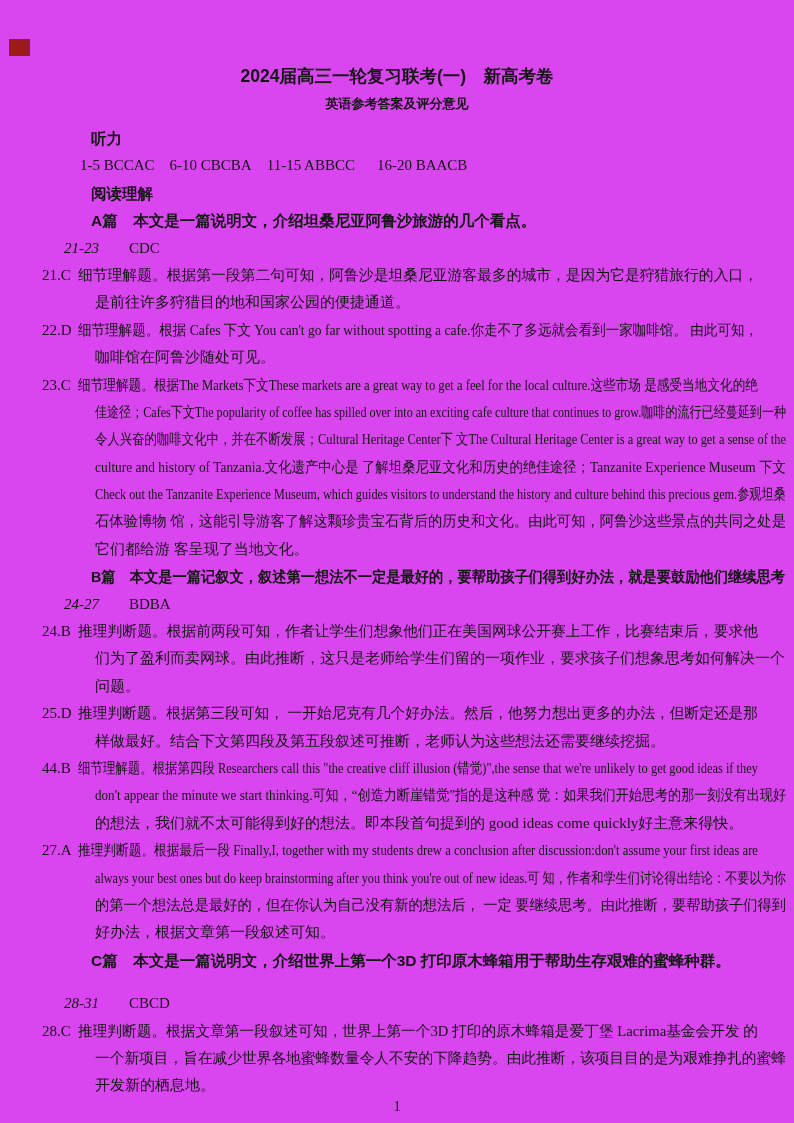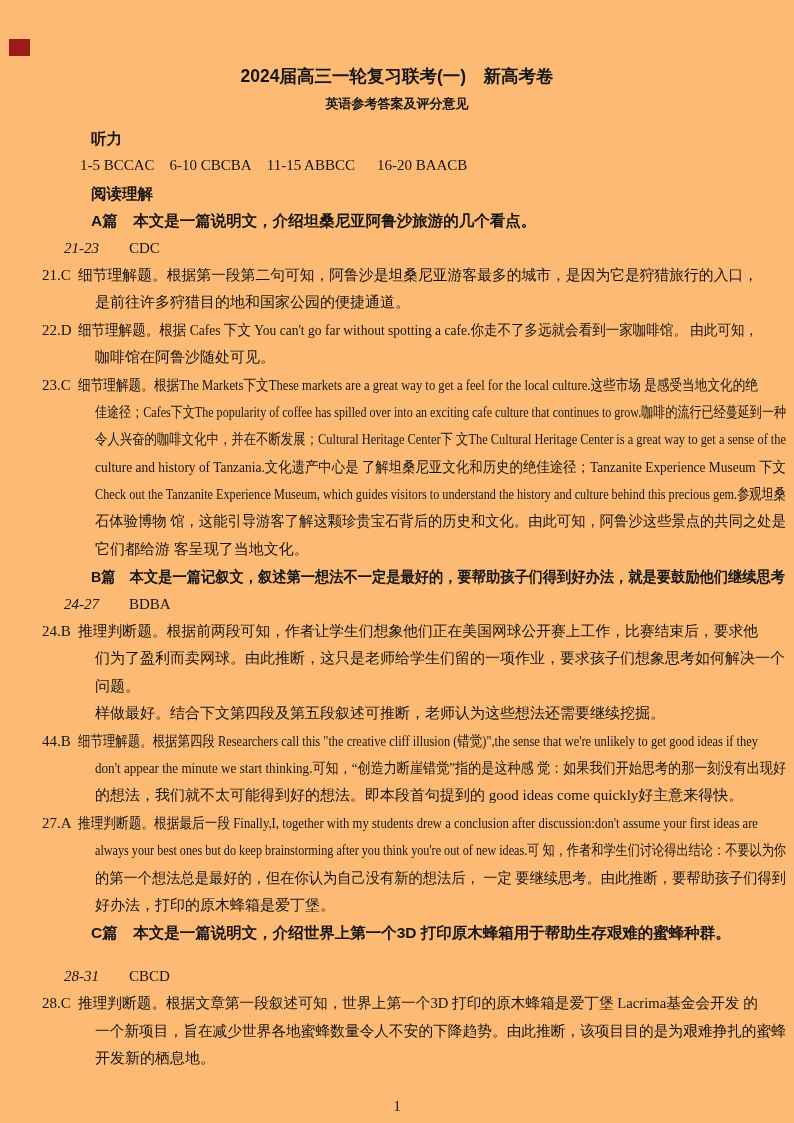--- a/index.html
+++ b/index.html
@@ -1,16 +1,16 @@
 <!DOCTYPE html>
 <html><head>
 <meta charset="utf-8">
 <style>
   html,body{margin:0;padding:0;background:#ffffff;}
-  .page{position:relative;width:794px;height:1123px;background:#fdba74;overflow:hidden;
+  .page{position:relative;width:794px;height:1123px;background:#d946ef;overflow:hidden;
         font-family:"Liberation Serif","DejaVu Serif",serif;color:#151515;}
   .corner-mark{position:absolute;left:9px;top:39px;width:21px;height:17px;}
   .content{padding-top:63px;}
   .title{text-align:center;font-family:"Liberation Sans","DejaVu Sans",sans-serif;font-weight:700;}
   .title1{font-size:17.5px;line-height:26px;}
   .title2{font-size:13px;line-height:30px;}
   .lines{margin-top:6px;}
   .line{height:27.4px;line-height:27.4px;font-size:15px;white-space:nowrap;}
   .fit{display:inline-block;white-space:nowrap;transform-origin:0 50%;}
   .heading{padding-left:64px;font-family:"Liberation Sans","DejaVu Sans",sans-serif;
@@ -50,28 +50,29 @@
         <div class="line cont"><span class="fit" style="transform: scaleX(0.8261);">令人兴奋的咖啡文化中，并在不断发展；Cultural Heritage Center下 文The Cultural Heritage Center is a great way to get a sense of the</span></div>
         <div class="line cont"><span class="fit" style="transform: scaleX(0.894);">culture and history of Tanzania.文化遗产中心是 了解坦桑尼亚文化和历史的绝佳途径；Tanzanite Experience Museum 下文</span></div>
         <div class="line cont"><span class="fit" style="transform: scaleX(0.8144);">Check out the Tanzanite Experience Museum, which guides visitors to understand the history and culture behind this precious gem.参观坦桑</span></div>
         <div class="line cont"><span class="fit" style="transform: scaleX(0.9547);">石体验博物 馆，这能引导游客了解这颗珍贵宝石背后的历史和文化。由此可知，阿鲁沙这些景点的共同之处是</span></div>
         <div class="line cont"><span class="fit">它们都给游 客呈现了当地文化。</span></div>
         <div class="line heading"><span class="fit" style="transform: scaleX(0.919);">B篇　本文是一篇记叙文，叙述第一想法不一定是最好的，要帮助孩子们得到好办法，就是要鼓励他们继续思考</span></div>
         <div class="line rangeline"><span class="fit"><span class="rlabel">24-27</span><span class="rvalue">BDBA</span></span></div>
         <div class="line item"><span class="num">24.B</span><span class="fit" style="transform: scaleX(0.9855);">推理判断题。根据前两段可知，作者让学生们想象他们正在美国网球公开赛上工作，比赛结束后，要求他</span></div>
         <div class="line cont"><span class="fit">们为了盈利而卖网球。由此推断，这只是老师给学生们留的一项作业，要求孩子们想象思考如何解决一个</span></div>
         <div class="line cont"><span class="fit">问题。</span></div>
+        <div class="line item"><span class="num">25.D</span><span class="fit" style="transform: scaleX(0.9802);">推理判断题。根据第三段可知， 一开始尼克有几个好办法。然后，他努力想出更多的办法，但断定还是那</span></div>
         <div class="line cont"><span class="fit">样做最好。结合下文第四段及第五段叙述可推断，老师认为这些想法还需要继续挖掘。</span></div>
         <div class="line item"><span class="num">44.B</span><span class="fit" style="transform: scaleX(0.8294);">细节理解题。根据第四段 Researchers call this "the creative cliff illusion (错觉)",the sense that we're unlikely to get good ideas if they</span></div>
         <div class="line cont"><span class="fit" style="transform: scaleX(0.8736);">don't appear the minute we start thinking.可知，“创造力断崖错觉”指的是这种感 觉：如果我们开始思考的那一刻没有出现好</span></div>
         <div class="line cont"><span class="fit">的想法，我们就不太可能得到好的想法。即本段首句提到的 good ideas come quickly好主意来得快。</span></div>
         <div class="line item"><span class="num">27.A</span><span class="fit" style="transform: scaleX(0.8452);">推理判断题。根据最后一段 Finally,I, together with my students drew a conclusion after discussion:don't assume your first ideas are</span></div>
         <div class="line cont"><span class="fit" style="transform: scaleX(0.8117);">always your best ones but do keep brainstorming after you think you're out of new ideas.可 知，作者和学生们讨论得出结论：不要以为你</span></div>
         <div class="line cont"><span class="fit" style="transform: scaleX(0.9498);">的第一个想法总是最好的，但在你认为自己没有新的想法后， 一定 要继续思考。由此推断，要帮助孩子们得到</span></div>
-        <div class="line cont"><span class="fit">好办法，打印的原木蜂箱是爱丁堡。</span></div>
+        <div class="line cont"><span class="fit">好办法，根据文章第一段叙述可知。</span></div>
         <div class="line heading"><span class="fit">C篇　本文是一篇说明文，介绍世界上第一个3D 打印原木蜂箱用于帮助生存艰难的蜜蜂种群。</span></div>
         <div class="line rangeline" style="margin-top: 16px;"><span class="fit"><span class="rlabel">28-31</span><span class="rvalue">CBCD</span></span></div>
         <div class="line item"><span class="num">28.C</span><span class="fit" style="transform: scaleX(0.979);">推理判断题。根据文章第一段叙述可知，世界上第一个3D 打印的原木蜂箱是爱丁堡 Lacrima基金会开发 的</span></div>
         <div class="line cont"><span class="fit" style="transform: scaleX(0.9801);">一个新项目，旨在减少世界各地蜜蜂数量令人不安的下降趋势。由此推断，该项目目的是为艰难挣扎的蜜蜂</span></div>
         <div class="line cont"><span class="fit">开发新的栖息地。</span></div>
       </div>
   </div>
   <div class="page-number">1</div>
 </div>
 

